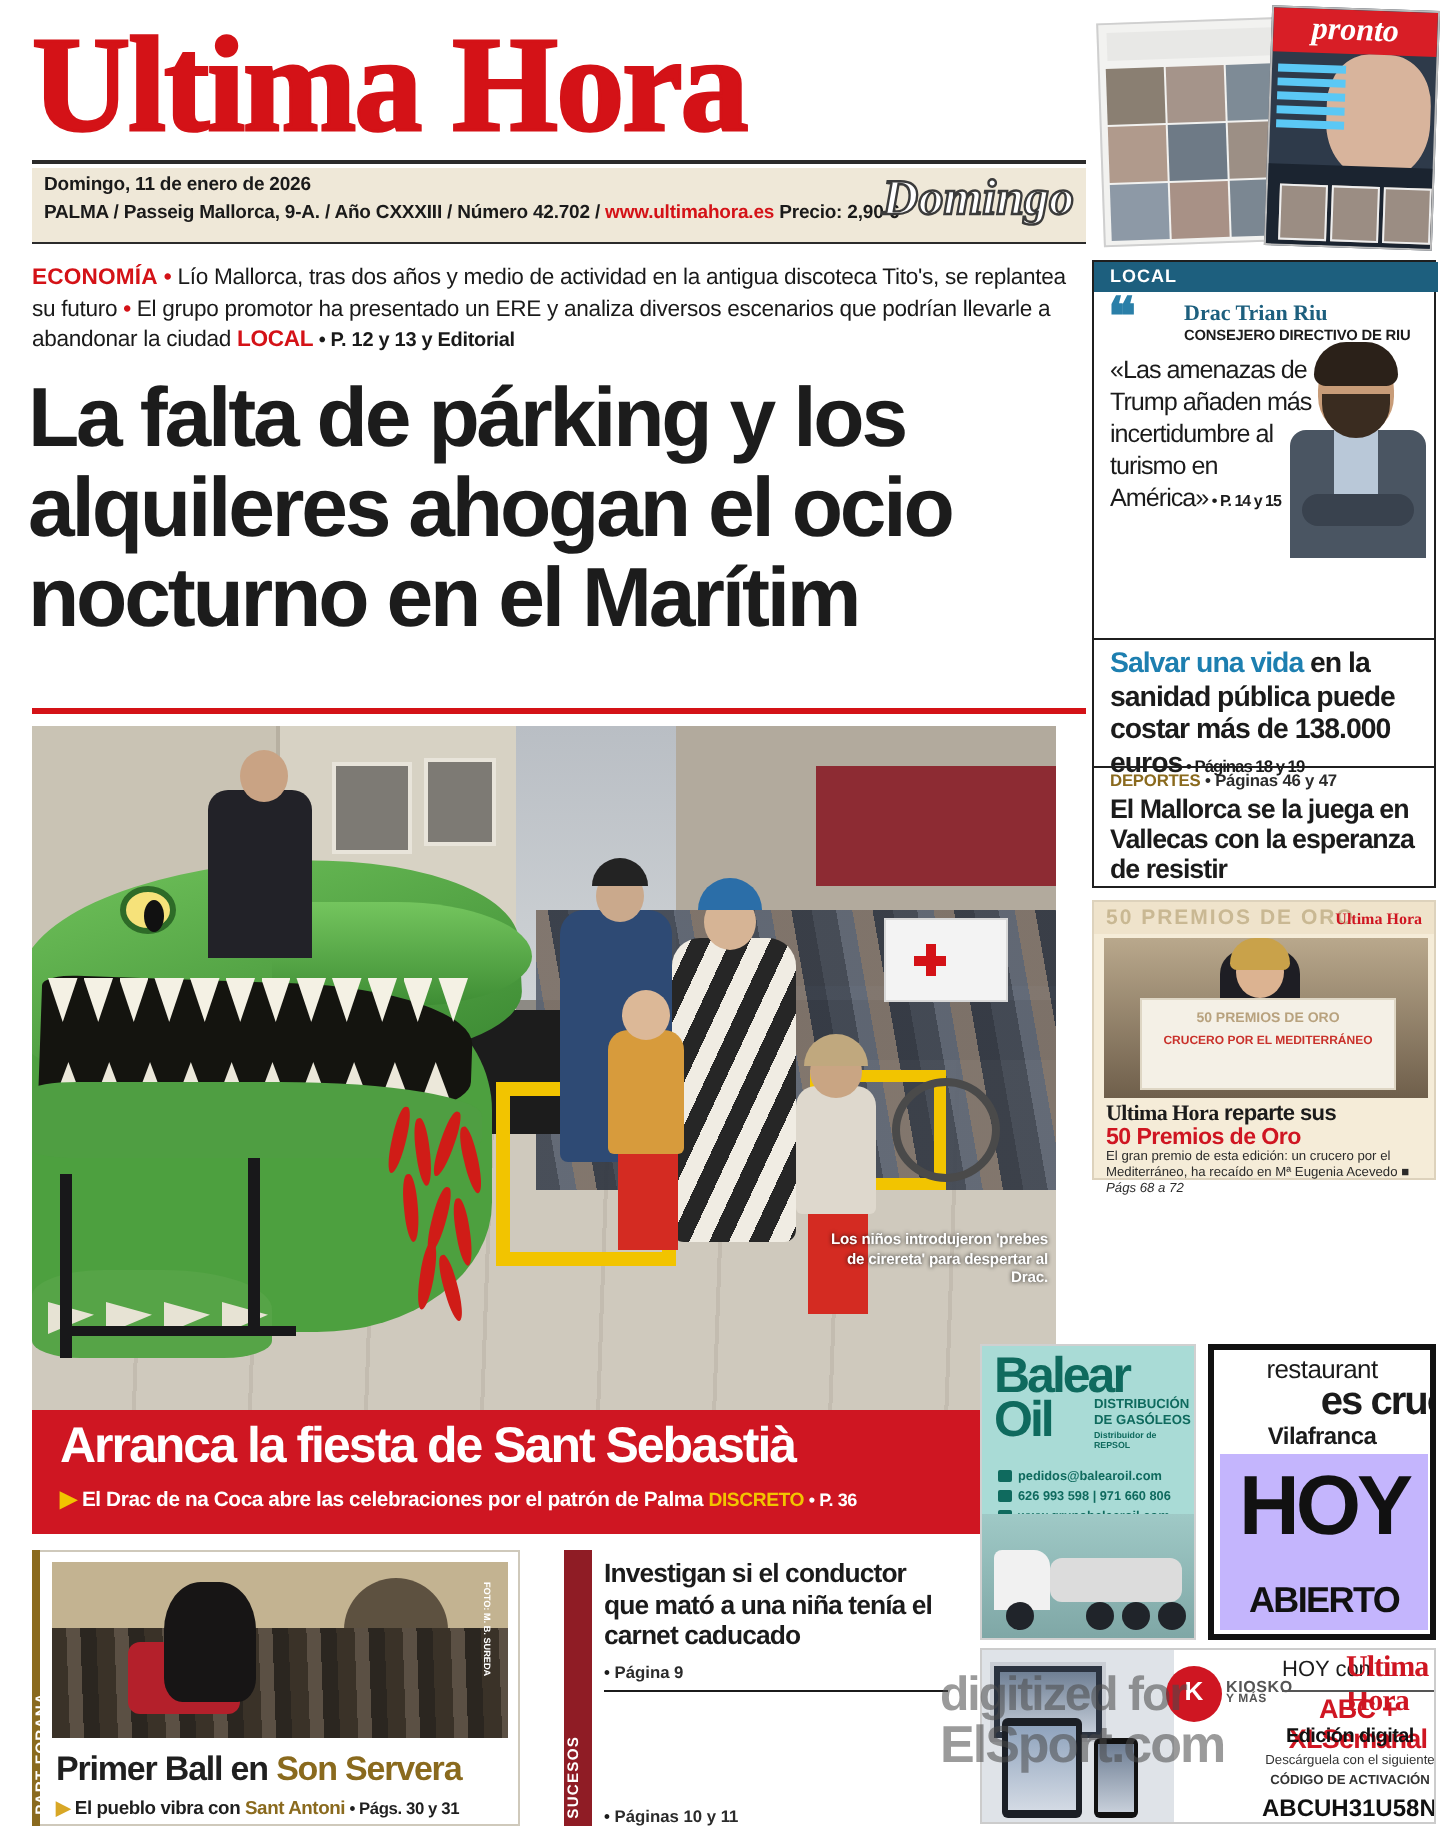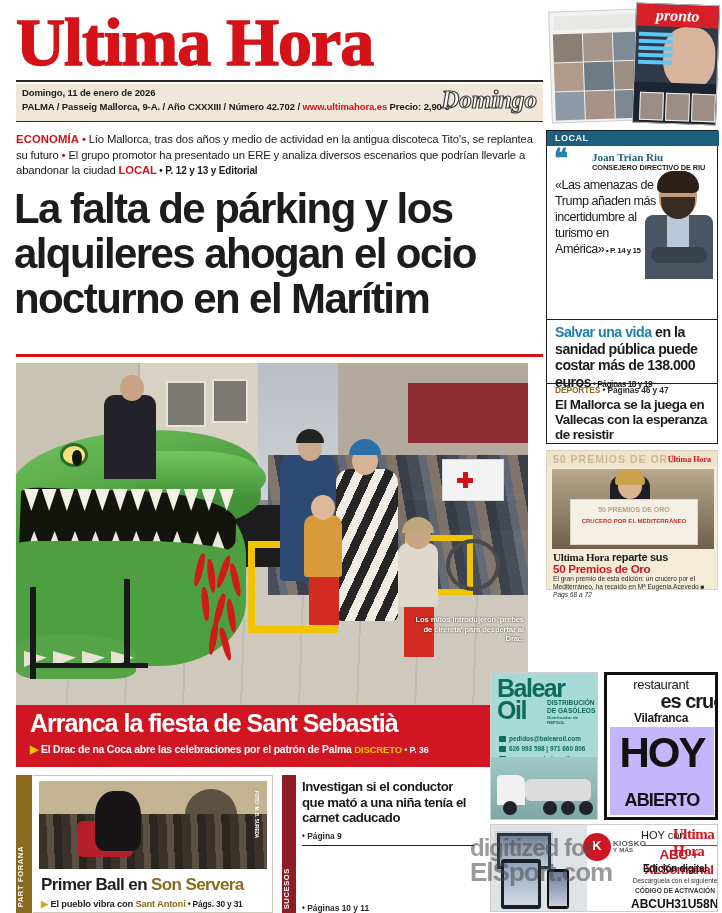--- a/index.html
+++ b/index.html
@@ -207,21 +207,21 @@
 
   
   .pf-strip {
     position:absolute; left:16px; top:775px; width:16px; height:138px; background:#8a6a1e;
   }
   .pf-strip span {
     position:absolute; left:0; bottom:6px; width:16px;
     color:#fff; font-size:7.6px; font-weight:bold; letter-spacing:.6px;
     writing-mode: vertical-rl; transform: rotate(180deg); white-space: nowrap;
   }
-  .pf-box { position:absolute; left:33px; top:775px; width:240px; height:138px; border:1px solid #cfc9bb; border-left:none; background:#fff; }
+  .pf-box { position:absolute; left:20px; top:775px; width:240px; height:138px; border:1px solid #cfc9bb; border-left:none; background:#fff; }
   .pf-photo {
     position:absolute; left:6px; top:5px; width:228px; height:88px; overflow:hidden;
     background: linear-gradient(#c8b68f,#8d7a5e);
   }
   .pf-photo .pf-crowd { position:absolute; left:0; bottom:0; width:100%; height:55px;
     background: repeating-linear-gradient(88deg,#3a3228 0 9px,#5b5044 9px 16px,#2b2620 16px 24px); }
   .pf-photo .pf-demon { position:absolute; left:56px; top:10px; width:46px; height:60px; background:#171515; border-radius:40% 40% 20% 20%; }
   .pf-photo .pf-red { position:absolute; left:38px; top:40px; width:56px; height:36px; background:#b4202b; border-radius:6px; }
   .pf-photo .pf-wall { position:absolute; left:0; top:0; width:100%; height:34px; background:#c3b391; }
   .pf-photo .pf-arc { position:absolute; right:30px; top:8px; width:52px; height:56px; background:#5d5140; border-radius:26px 26px 0 0; }
@@ -521,21 +521,21 @@
     <div class="su-p1"><span class="dot">•</span><span> Página 9</span></div>
     <div class="su-div"></div>
     <div class="su-p2"><span class="dot">•</span><span> Páginas 10 y 11</span></div>
   </div>
 
   <div class="sb-box">
     <div class="local-bar">
       <span>LOCAL</span>
     </div>
     <div class="quote-mark">❝</div>
-    <div class="quote-name">Joan Trian Riu</div>
+    <div class="quote-name">Drac Trian Riu</div>
     <div class="quote-role">CONSEJERO DIRECTIVO DE RIU</div>
     <div class="quote-text"><span>«Las amenazas de Trump añaden más incertidumbre al turismo en América»</span><span class="pg"> •<span> P. 14 y 15</span></span></div>
     <div class="quote-photo">
       <div class="qp-body"></div>
       <div class="qp-shirt"></div>
       <div class="qp-arms"></div>
       <div class="qp-head"></div>
       <div class="qp-beard"></div>
       <div class="qp-hair"></div>
     </div>

